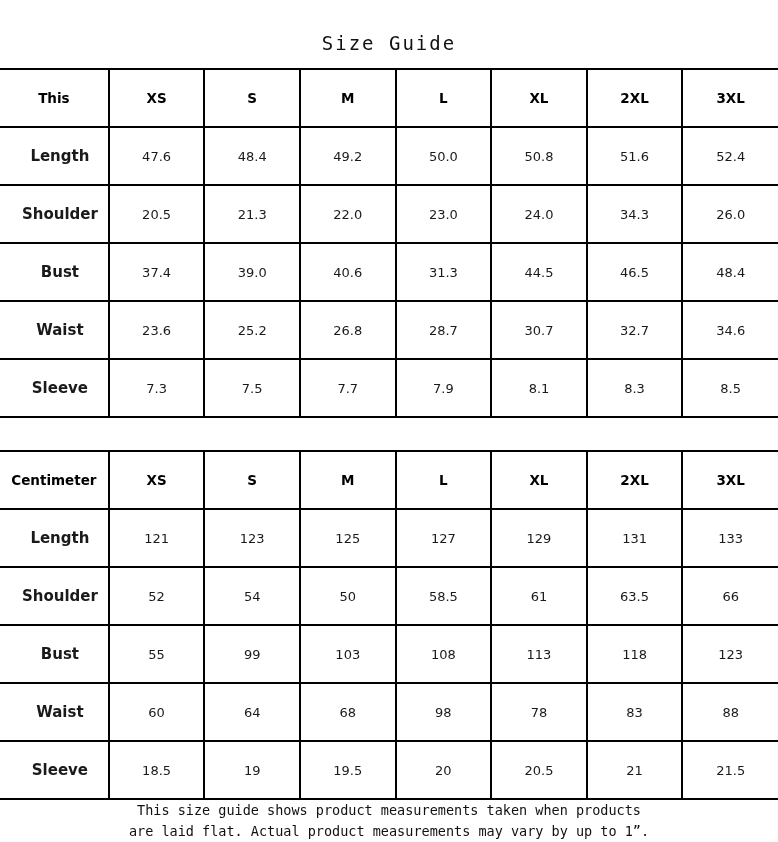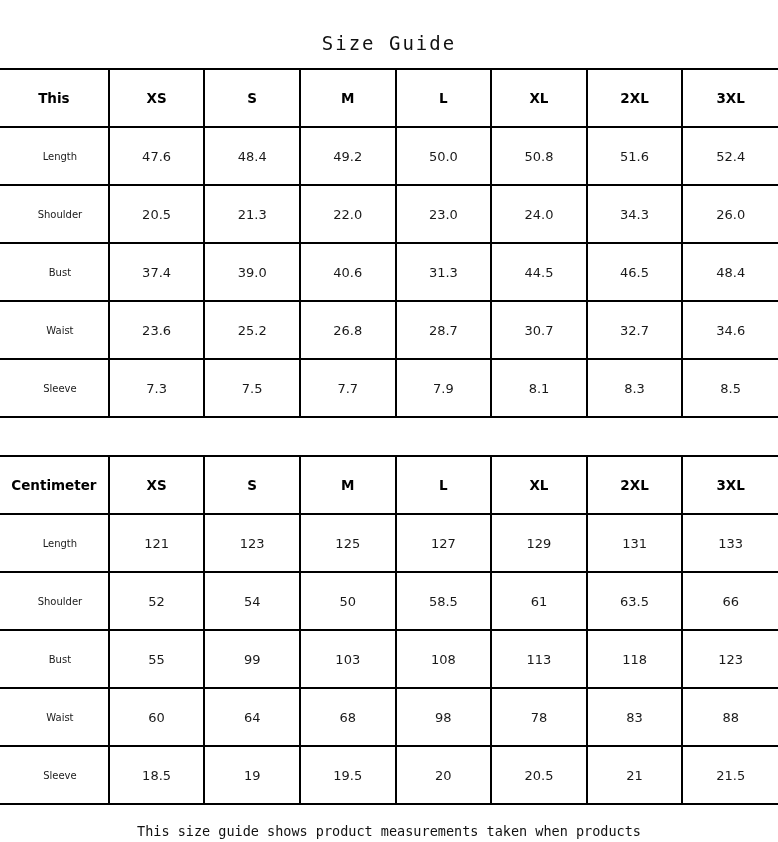--- a/index.html
+++ b/index.html
@@ -55,40 +55,39 @@
   }
   table.size-table td:last-child,
   table.size-table th:last-child {
     border-right: none;
   }
   table.size-table thead th {
     font-weight: bold;
     font-size: 13.5px;
   }
   table.size-table tbody td:first-child {
-    font-weight: normal;
-    font-size: 10px;
+    font-weight: bold;
+    font-size: 15px;
     padding-left: 12px;
   }
   table.size-table tbody td {
     font-weight: 400;
     color: #1a1a1a;
   }
   .col-unit { width: 14.0%; }
   .col-size { width: 12.3%; }
   .gap {
     height: 58px;
   }
   .footer-note {
     text-align: center;
     font-family: "DejaVu Sans Mono", monospace;
     font-size: 13.5px;
     line-height: 1.55;
     color: #111111;
-    padding-top: 16px;
     padding-left: 40px;
     padding-right: 40px;
   }
   .footer-note div { white-space: nowrap; }
 </style>
 </head>
 <body>
 
 <div class="page">
 
@@ -245,15 +244,16 @@
         <td>20</td>
         <td>20.5</td>
         <td>21</td>
         <td>21.5</td>
       </tr>
     </tbody>
   </table>
 
   <div class="footer-note">
     <div>This size guide shows product measurements taken when products</div>
+    <div>are laid flat. Actual product measurements may vary by up to 1”.</div>
   </div>
 
 </div>
 
 </body></html>

